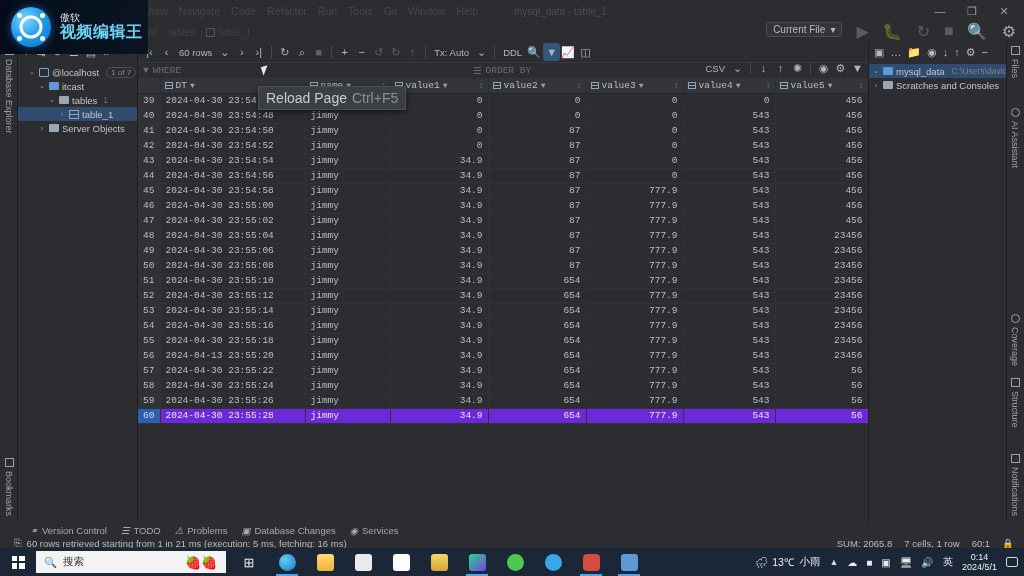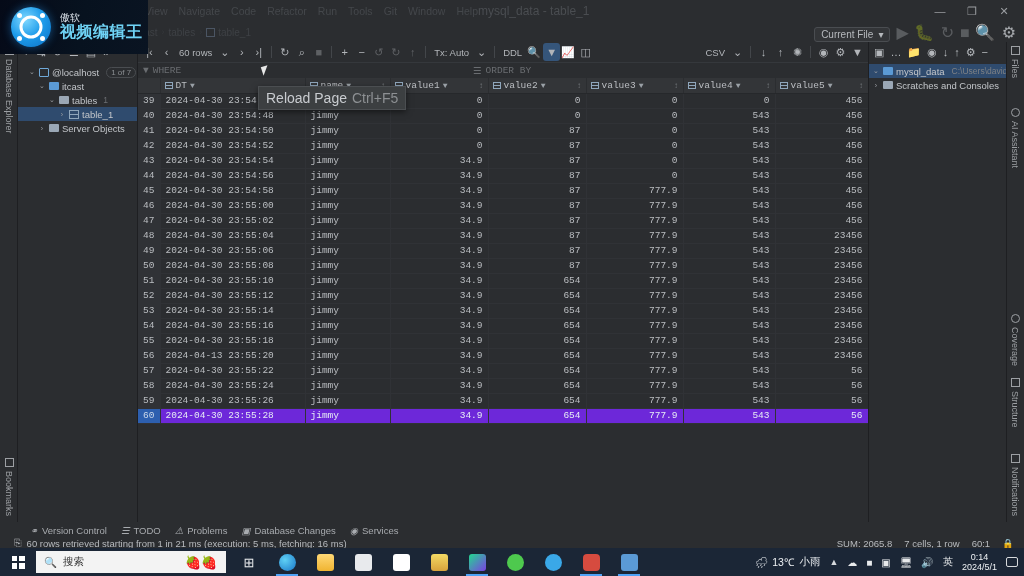--- a/index.html
+++ b/index.html
@@ -11,34 +11,34 @@
   }
   #app { position: relative; width: 1024px; height: 576px; background: #2b2d30; }
 
   
   .titlebar {
     position: absolute; top: 0; left: 0; width: 1024px; height: 22px;
     background: #2b2d30; display: flex; align-items: center;
   }
   .menu-area { display: flex; align-items: center; margin-left: 88px; gap: 11px; }
   .menu-item { font-size: 10.5px; color: #44474b; white-space: nowrap; }
-  .win-title { font-size: 12px; color: #4a4d51; white-space: nowrap; text-align: center; }
+  .win-title { font-size: 10px; color: #4a4d51; margin-left: 36px; white-space: nowrap; text-align: center; }
   .win-ctrls { position: absolute; right: 4px; top: 0; display: flex; align-items: center; height: 22px; gap: 0; }
   .win-btn { width: 32px; height: 22px; display: flex; align-items: center; justify-content: center;
     color: #9a9da1; font-size: 11px; }
 
   
   .navbar {
     position: absolute; top: 22px; left: 0; width: 1024px; height: 20px;
     background: #2b2d30; display: flex; align-items: center;
   }
   .crumbs { display: flex; align-items: center; margin-left: 72px; gap: 4px; font-size: 10px; color: #3e4145; }
   .crumb-sep { color: #35383c; font-size: 9px; }
   .crumb-ic { display: inline-block; width: 9px; height: 9px; border: 1px solid #4b5563; margin-right: 3px; vertical-align: -1px;}
-  .right-run { position: absolute; right: 8px; top: 0; height: 20px; display: flex; align-items: flex-end; gap: 6px; }
+  .right-run { position: absolute; right: 8px; top: 0; height: 20px; display: flex; align-items: flex-start; gap: 14px; }
   .cur-file {
     border: 1px solid #4a4d51; border-radius: 3px; padding: 1px 6px; font-size: 10px;
     color: #b6b9bd; display: flex; align-items: center; gap: 5px; background:#333538;
   }
   .ic { display: inline-flex; align-items: center; justify-content: center; color: #a5a8ac; }
   .dim { opacity: .38; }
 
   
   .splash {
     position: absolute; left: 0; top: 0; width: 148px; height: 54px;
@@ -95,21 +95,21 @@
 
   
   .main { position: absolute; left: 138px; top: 42px; width: 730px; height: 480px; background: #2b2d30; }
 
   .grid-toolbar { height: 20px; display: flex; align-items: center; gap: 0px; padding: 0 3px; position: relative;}
   .gt-btn { width: 17px; height: 18px; display: flex; align-items: center; justify-content: center;
             color: #b2b5b9; font-size: 11px; }
   .gt-btn.on { background: #35557a; border-radius: 3px; }
   .gt-sep { width: 1px; height: 12px; background: #43464a; margin: 0 4px; }
   .gt-text { font-size: 9.5px; color: #b2b5b9; padding: 0 4px; white-space: nowrap; }
-  .gt-right { position: absolute; right: 2px; top: 0; height: 20px; display: flex; align-items: center; }
+  .gt-right { position: absolute; right: 2px; top: 16px; height: 20px; display: flex; align-items: center; }
 
   .filterbar { height: 16px; display: flex; align-items: center; background: #2b2d30;
                border-top: 1px solid #35383c; font-size: 9.5px; color: #6a6d71;
                font-family: "Liberation Mono", monospace; }
   .fb-cell { display: flex; align-items: center; gap: 4px; padding-left: 5px; }
   .fb-where { width: 330px; }
 
   
   .tbl { width: 730px; border-collapse: collapse; font-family: "Liberation Mono", monospace; font-size: 9.5px; table-layout: fixed;}
   .tbl th {

